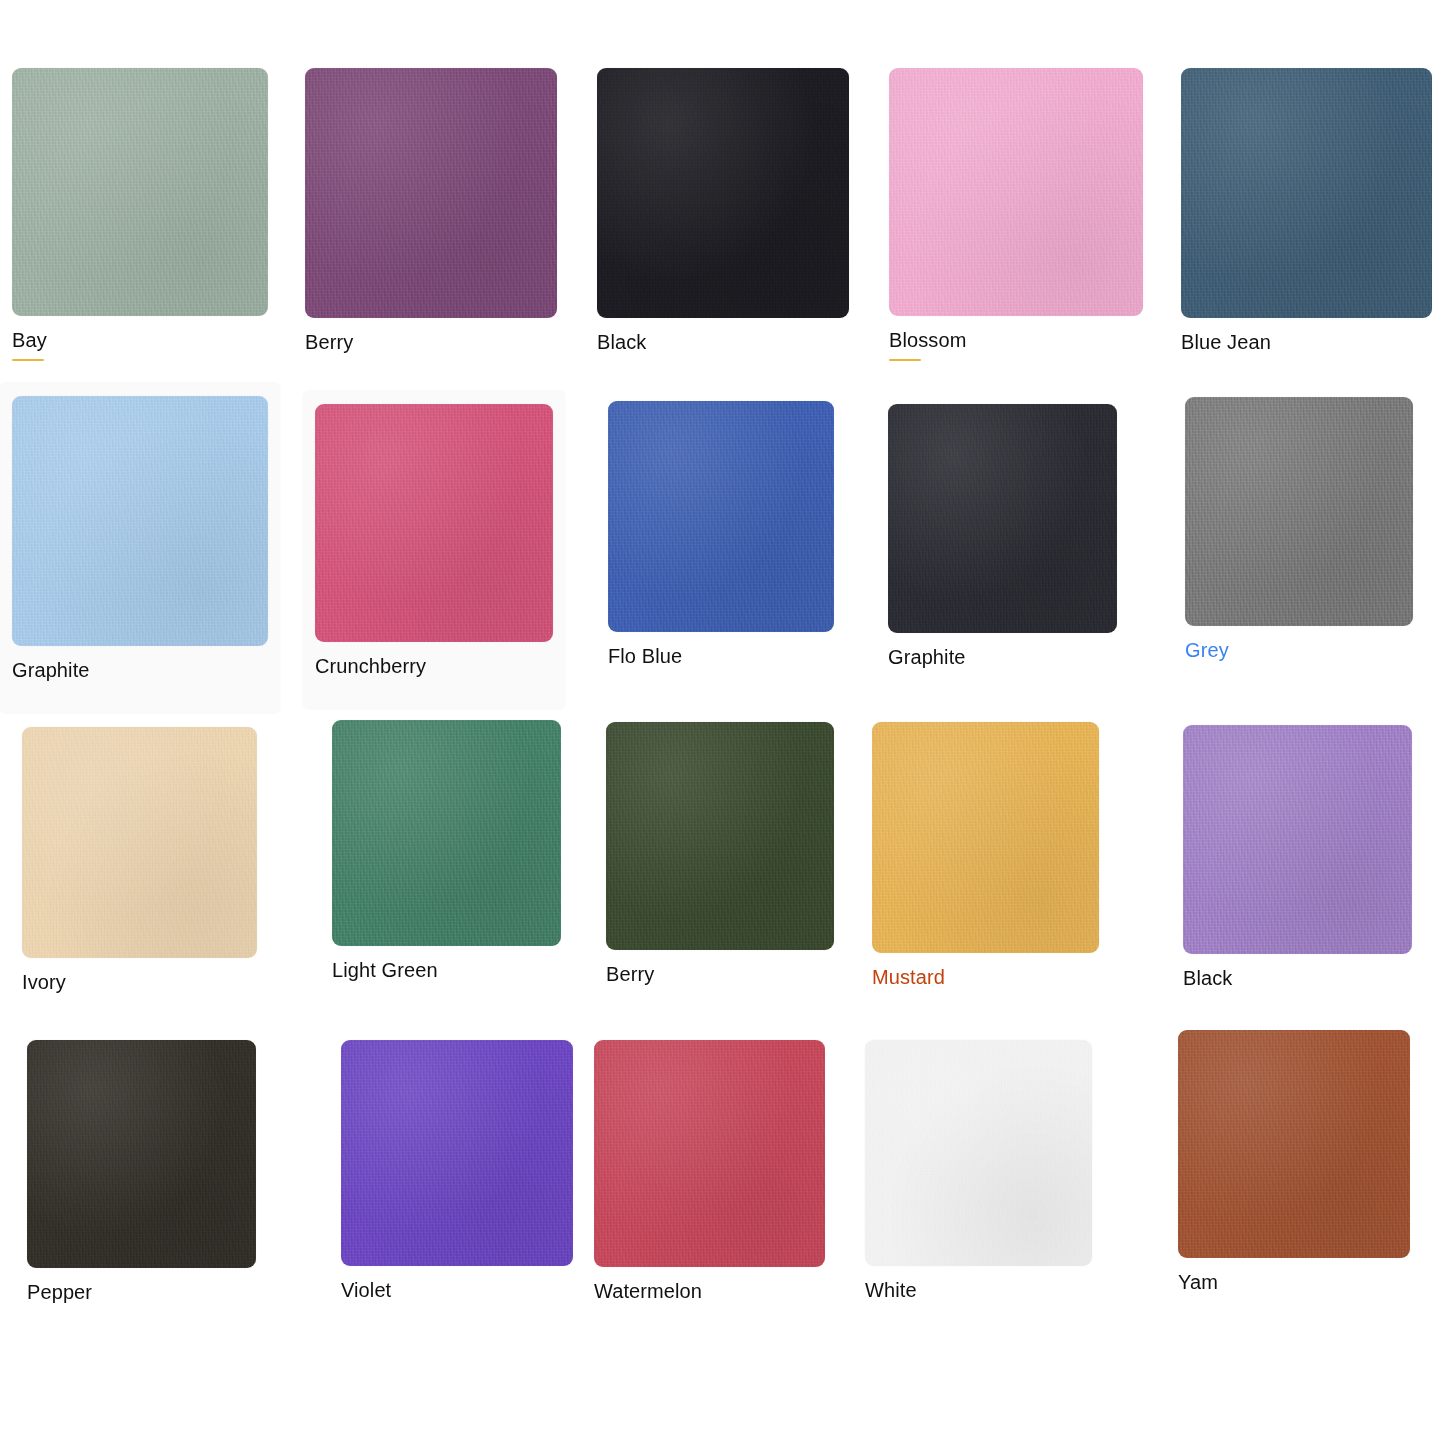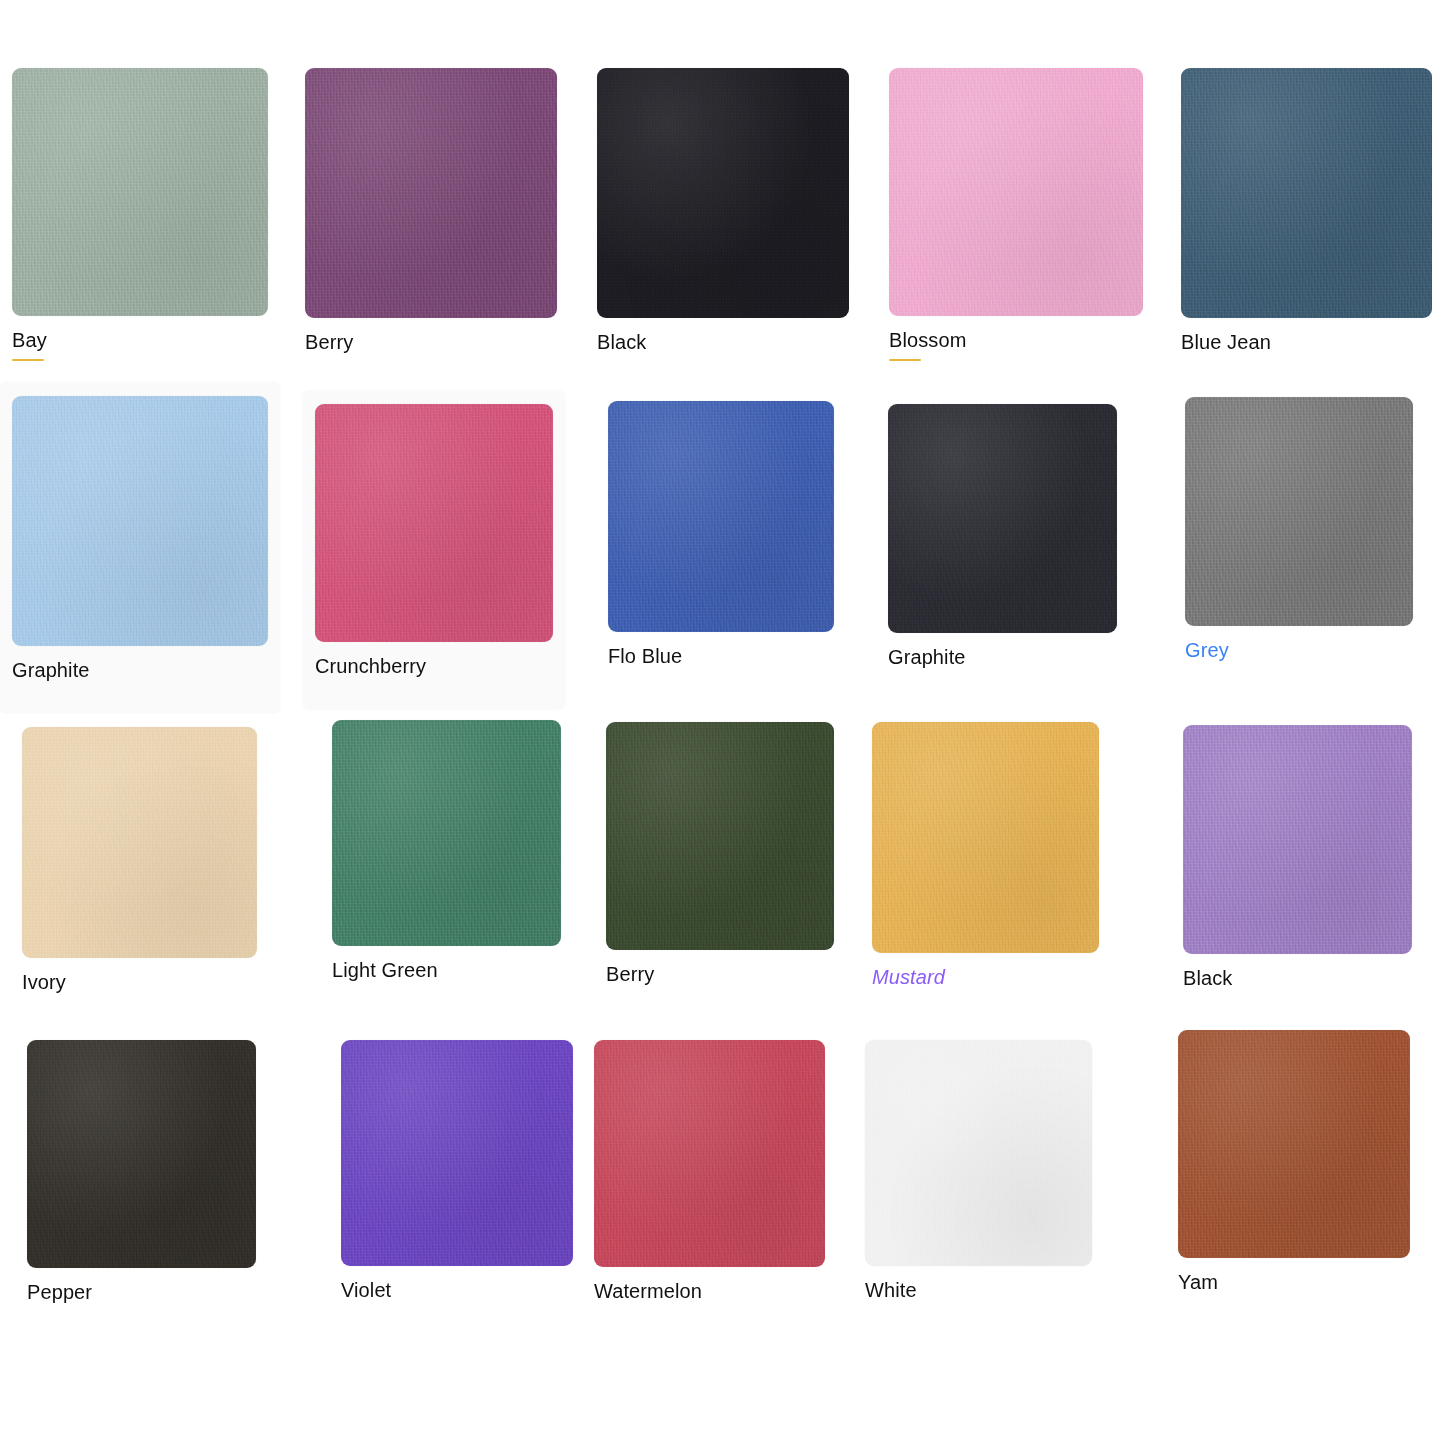--- a/index.html
+++ b/index.html
@@ -201,21 +201,21 @@
         <div class="tex"></div>
         <div class="tex2"></div>
       </div>
       <div class="swatch-label" style="color: rgb(17, 17, 17);">Berry</div>
     </div>
     <div class="swatch-cell" style="left: 872px; top: 722px;">
       <div class="swatch-chip" style="width: 227px; height: 231px; background: rgb(229, 178, 85);">
         <div class="tex"></div>
         <div class="tex2"></div>
       </div>
-      <div class="swatch-label" style="color: #8b5cf6; font-style: italic;">Mustard</div>
+      <div class="swatch-label" style="color: #c2410c;">Mustard</div>
     </div>
     <div class="swatch-cell" style="left: 1183px; top: 725px;">
       <div class="swatch-chip" style="width: 229px; height: 229px; background: rgb(158, 127, 196);">
         <div class="tex"></div>
         <div class="tex2"></div>
       </div>
       <div class="swatch-label" style="color: rgb(17, 17, 17);">Black</div>
     </div>
     <div class="swatch-cell" style="left: 27px; top: 1040px;">
       <div class="swatch-chip" style="width: 229px; height: 228px; background: rgb(51, 48, 42);">

